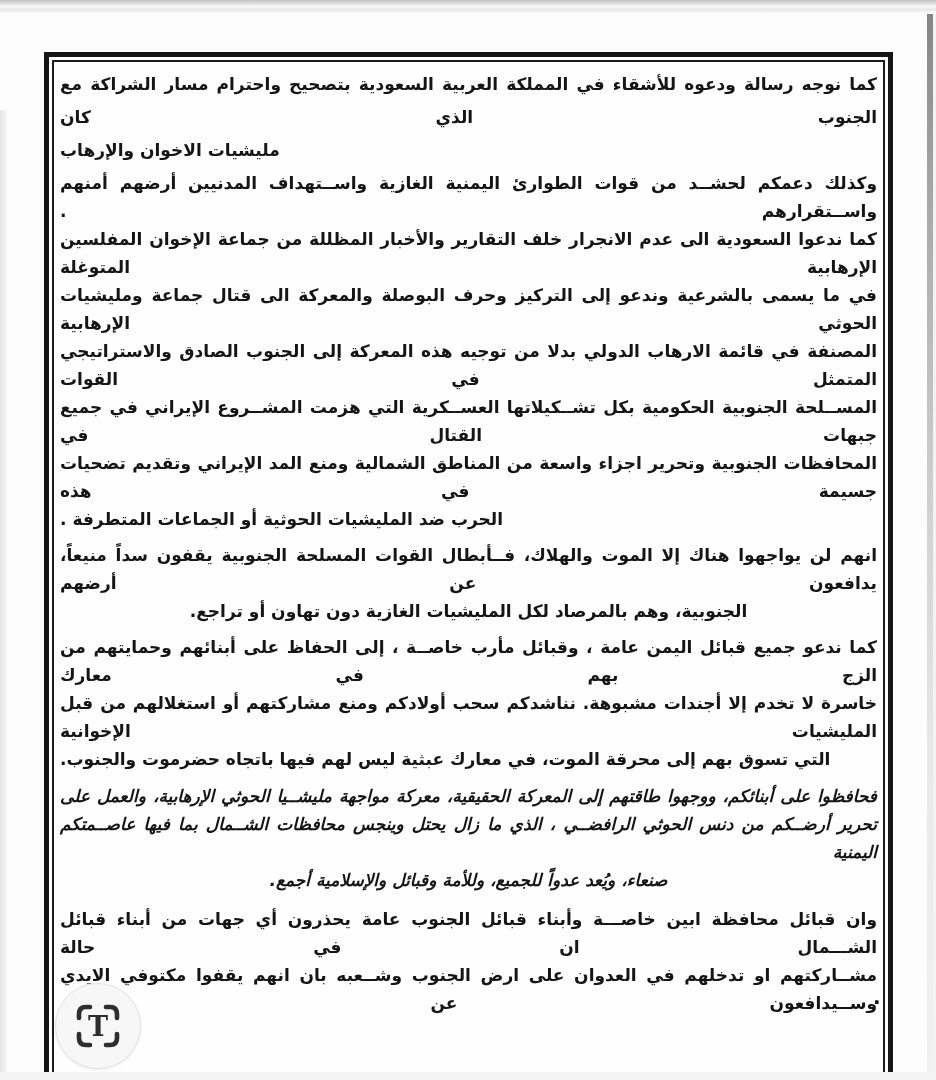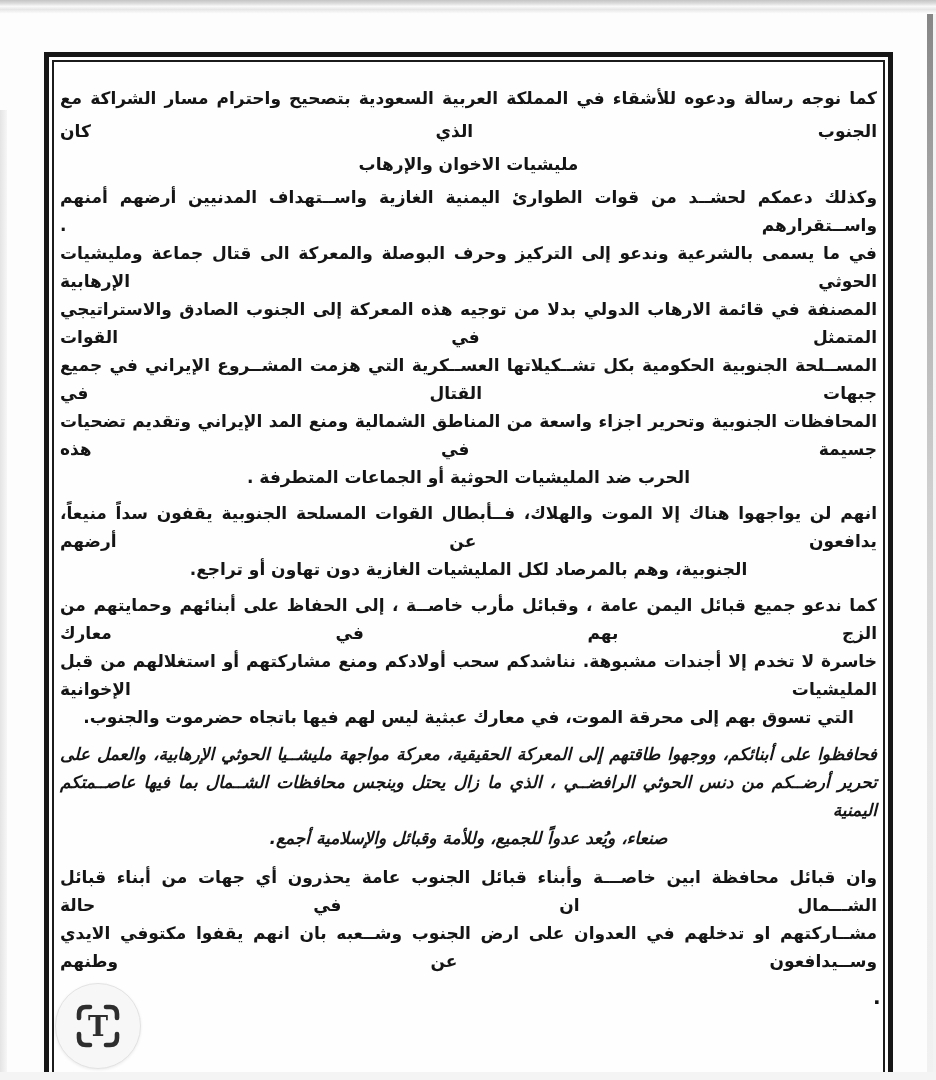--- a/index.html
+++ b/index.html
@@ -34,26 +34,26 @@
     box-sizing:border-box;width:100%;height:100%;
     border:2px solid #1b1b1b;
   }
   .content{
     direction:rtl;unicode-bidi:embed;
     padding:0 6px;color:#151515;
     font-weight:bold;
   }
   .para{margin:0;}
   .reg{font-size:17px;line-height:28px;}
-  .p1{line-height:33px;margin-top:20px;}
+  .p1{line-height:33px;margin-top:6px;}
   .mt2{margin-top:2px;} .mt8{margin-top:8px;} .mt9{margin-top:9px;font-style:italic;}
   .mt11{margin-top:11px;}
   .ln{display:block;}
   .j{text-align:justify;text-align-last:justify;}
-  .r{text-align:center;white-space:nowrap;}
+  .r{text-align:left;white-space:nowrap;}
   .c{text-align:center;white-space:nowrap;}
   .stray-dot{
     position:absolute;top:985px;left:873px;width:8px;height:14px;
     color:#111;font-size:20px;font-weight:bold;z-index:5;
   }
   .scan-btn{
     position:absolute;top:983px;left:55px;width:84px;height:84px;border-radius:50%;
     background:#f7f7f7;border:1px solid #e3e3e3;
     box-shadow:0 1px 3px rgba(0,0,0,0.08);
     display:flex;align-items:center;justify-content:center;z-index:10;cursor:pointer;
@@ -72,20 +72,21 @@
   <div class="frame-inner">
     <div class="content">
 
       <p class="para reg p1">
         <span class="ln j">كما نوجه رسالة ودعوه للأشقاء في المملكة العربية السعودية بتصحيح واحترام مسار الشراكة مع الجنوب الذي كان</span>
         <span class="ln r">مليشيات الاخوان والإرهاب</span>
       </p>
 
       <p class="para reg mt2">
         <span class="ln j">وكذلك دعمكم لحشــد من قوات الطوارئ اليمنية الغازية واســتهداف المدنيين أرضهم أمنهم واســتقرارهم .</span>
+        <span class="ln j">كما ندعوا السعودية الى عدم الانجرار خلف التقارير والأخبار المظللة من جماعة الإخوان المفلسين الإرهابية المتوغلة</span>
         <span class="ln j">في ما يسمى بالشرعية وندعو إلى التركيز وحرف البوصلة والمعركة الى قتال جماعة ومليشيات الحوثي الإرهابية</span>
         <span class="ln j">المصنفة في قائمة الارهاب الدولي بدلا من توجيه هذه المعركة إلى الجنوب الصادق والاستراتيجي المتمثل في القوات</span>
         <span class="ln j">المســلحة الجنوبية الحكومية بكل تشــكيلاتها العســكرية التي هزمت المشــروع الإيراني في جميع جبهات القتال في</span>
         <span class="ln j">المحافظات الجنوبية وتحرير اجزاء واسعة من المناطق الشمالية ومنع المد الإيراني وتقديم تضحيات جسيمة في هذه</span>
         <span class="ln r">الحرب ضد المليشيات الحوثية أو الجماعات المتطرفة .</span>
       </p>
 
       <p class="para reg mt8">
         <span class="ln j">انهم لن يواجهوا هناك إلا الموت والهلاك، فــأبطال القوات المسلحة الجنوبية يقفون سداً منيعاً، يدافعون عن أرضهم</span>
         <span class="ln c">الجنوبية، وهم بالمرصاد لكل المليشيات الغازية دون تهاون أو تراجع.</span>

